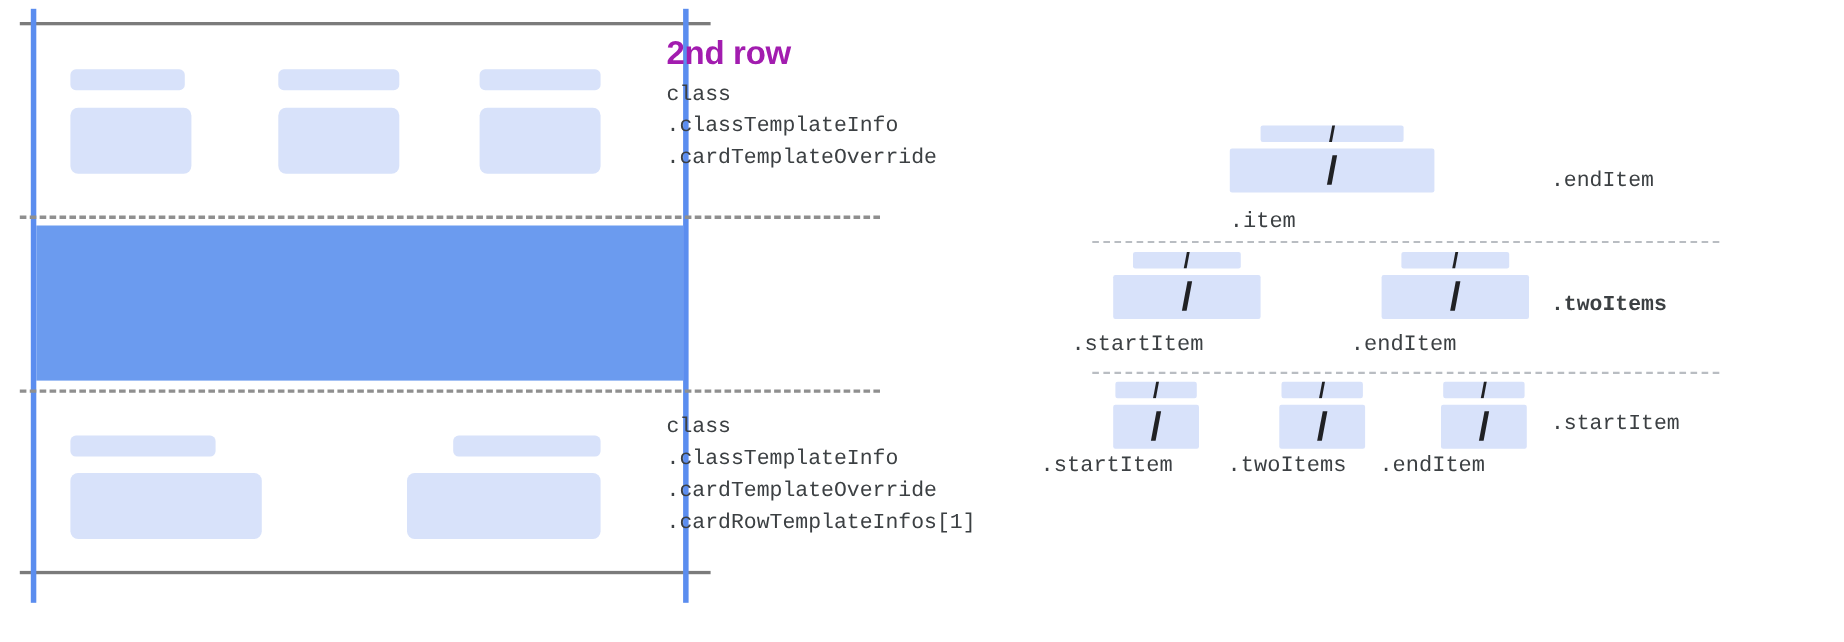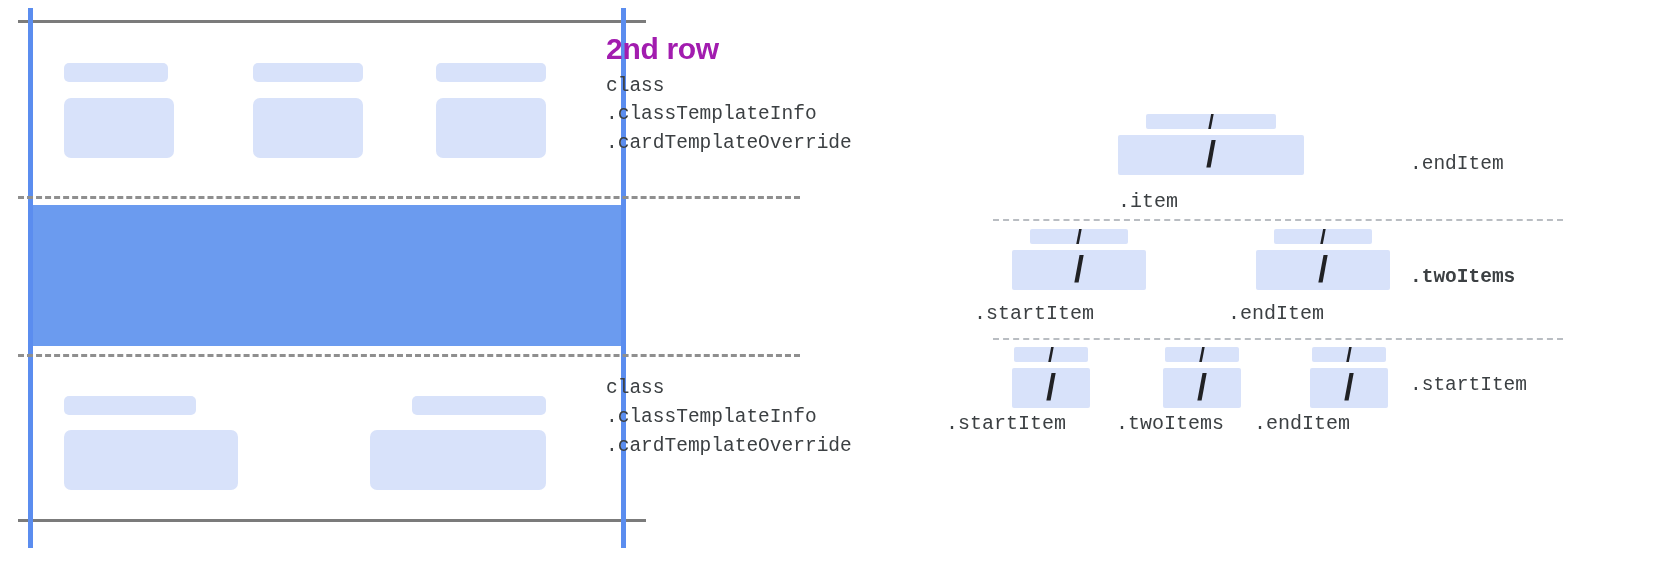--- a/index.html
+++ b/index.html
@@ -189,20 +189,21 @@
     <div class="mono">.cardTemplateOverride</div>
   </div>
 
   <div class="txt-block" style="top:252px;">
   </div>
 
   <div class="txt-block" style="top:369px;">
     <div class="mono" style="margin-top:5px;">class</div>
     <div class="mono">.classTemplateInfo</div>
     <div class="mono">.cardTemplateOverride</div>
+    <div class="mono">.cardRowTemplateInfos[1]</div>
   </div>
 
 </div>
 
 <div id="right-diagram">
 
   <div class="group-dash" id="group-dash-1"></div>
   <div class="group-dash" id="group-dash-2"></div>
 
   <div>

